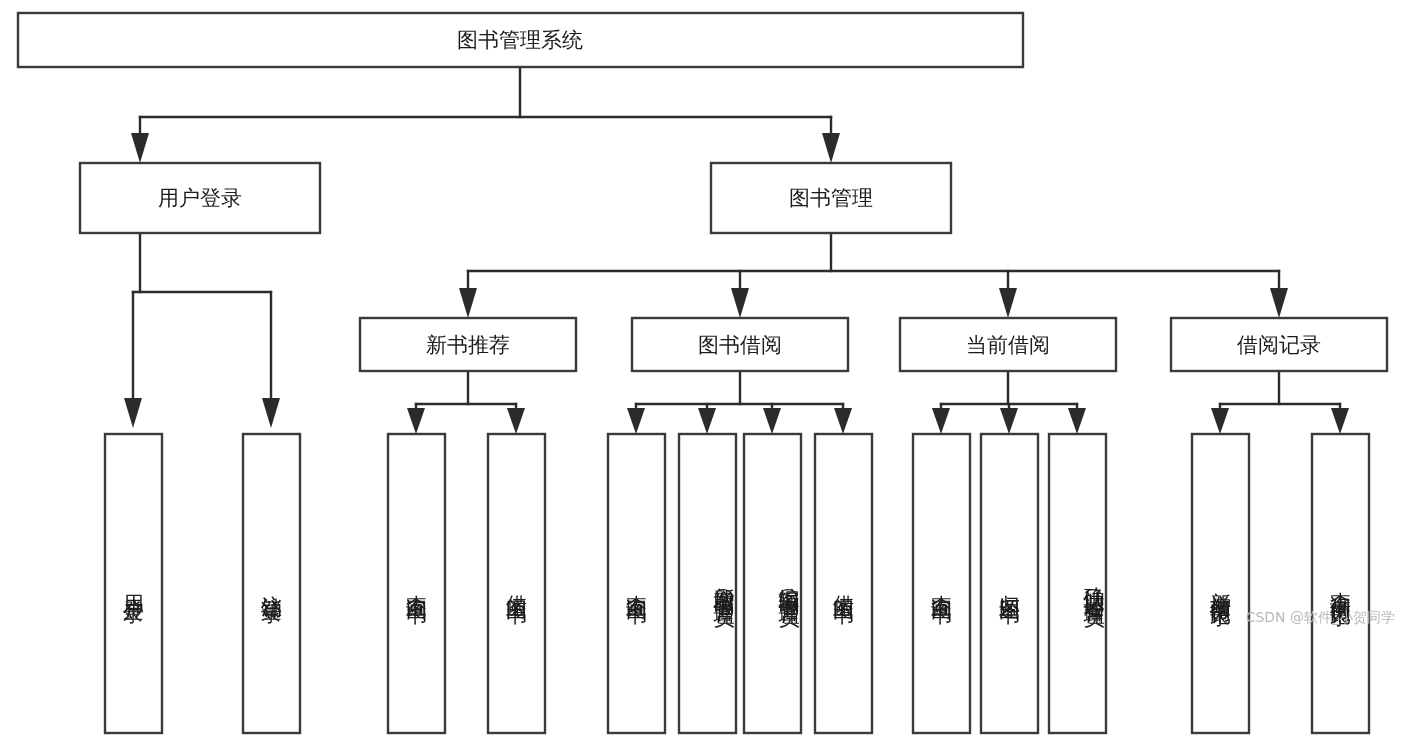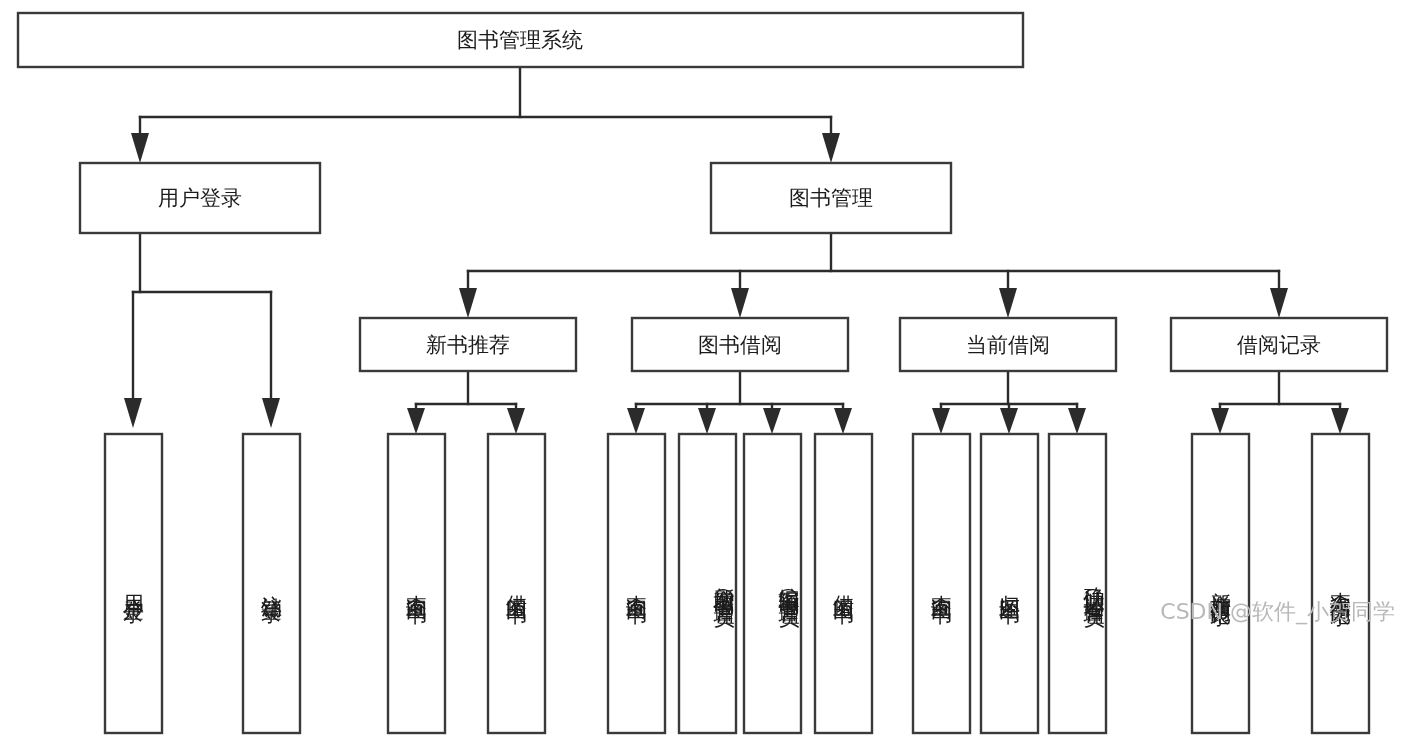--- a/index.html
+++ b/index.html
@@ -63,21 +63,21 @@
     justify-content: center;
     text-align: center;
     white-space: nowrap;
     user-select: none;
   }
   .watermark {
     position: absolute;
     right: 10px;
     bottom: 6px;
     font-family: "DejaVu Sans", "Liberation Sans", sans-serif;
-    font-size: 22px;
+    font-size: 14px;
     color: #b8b8b8;
     white-space: nowrap;
     user-select: none;
     text-align: center;
   }
 </style>
 </head>
 <body>
 
 <div id="diagram-root">

